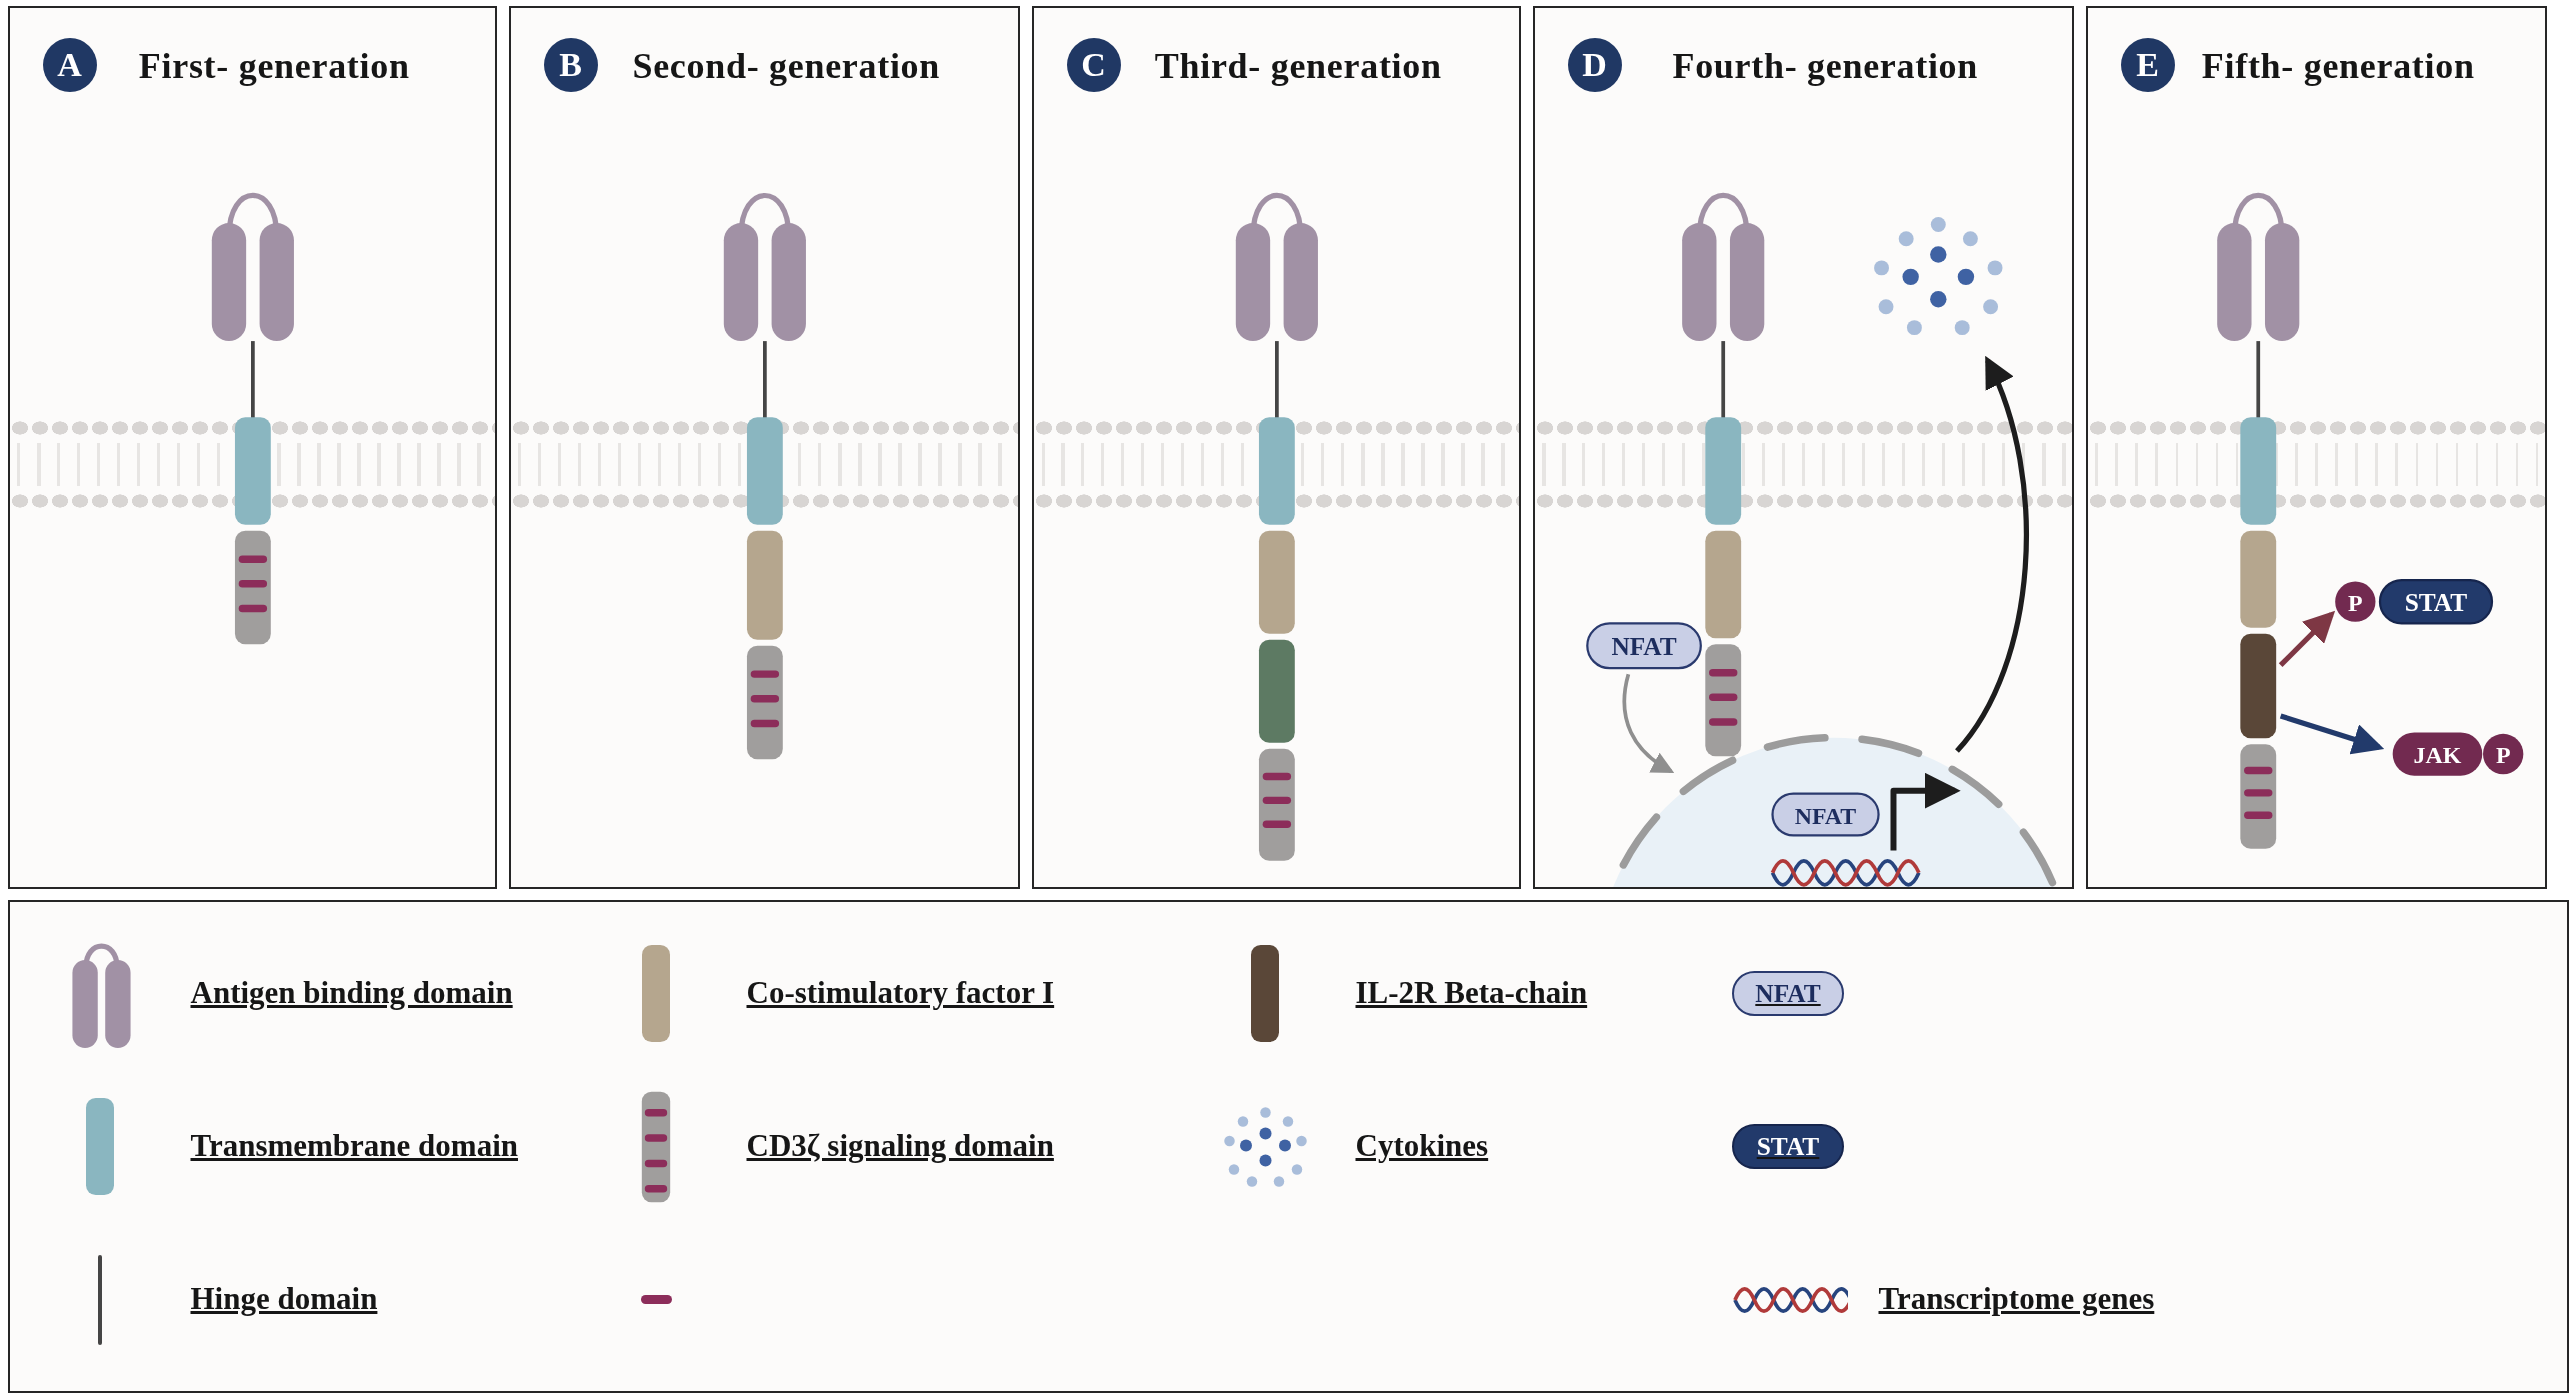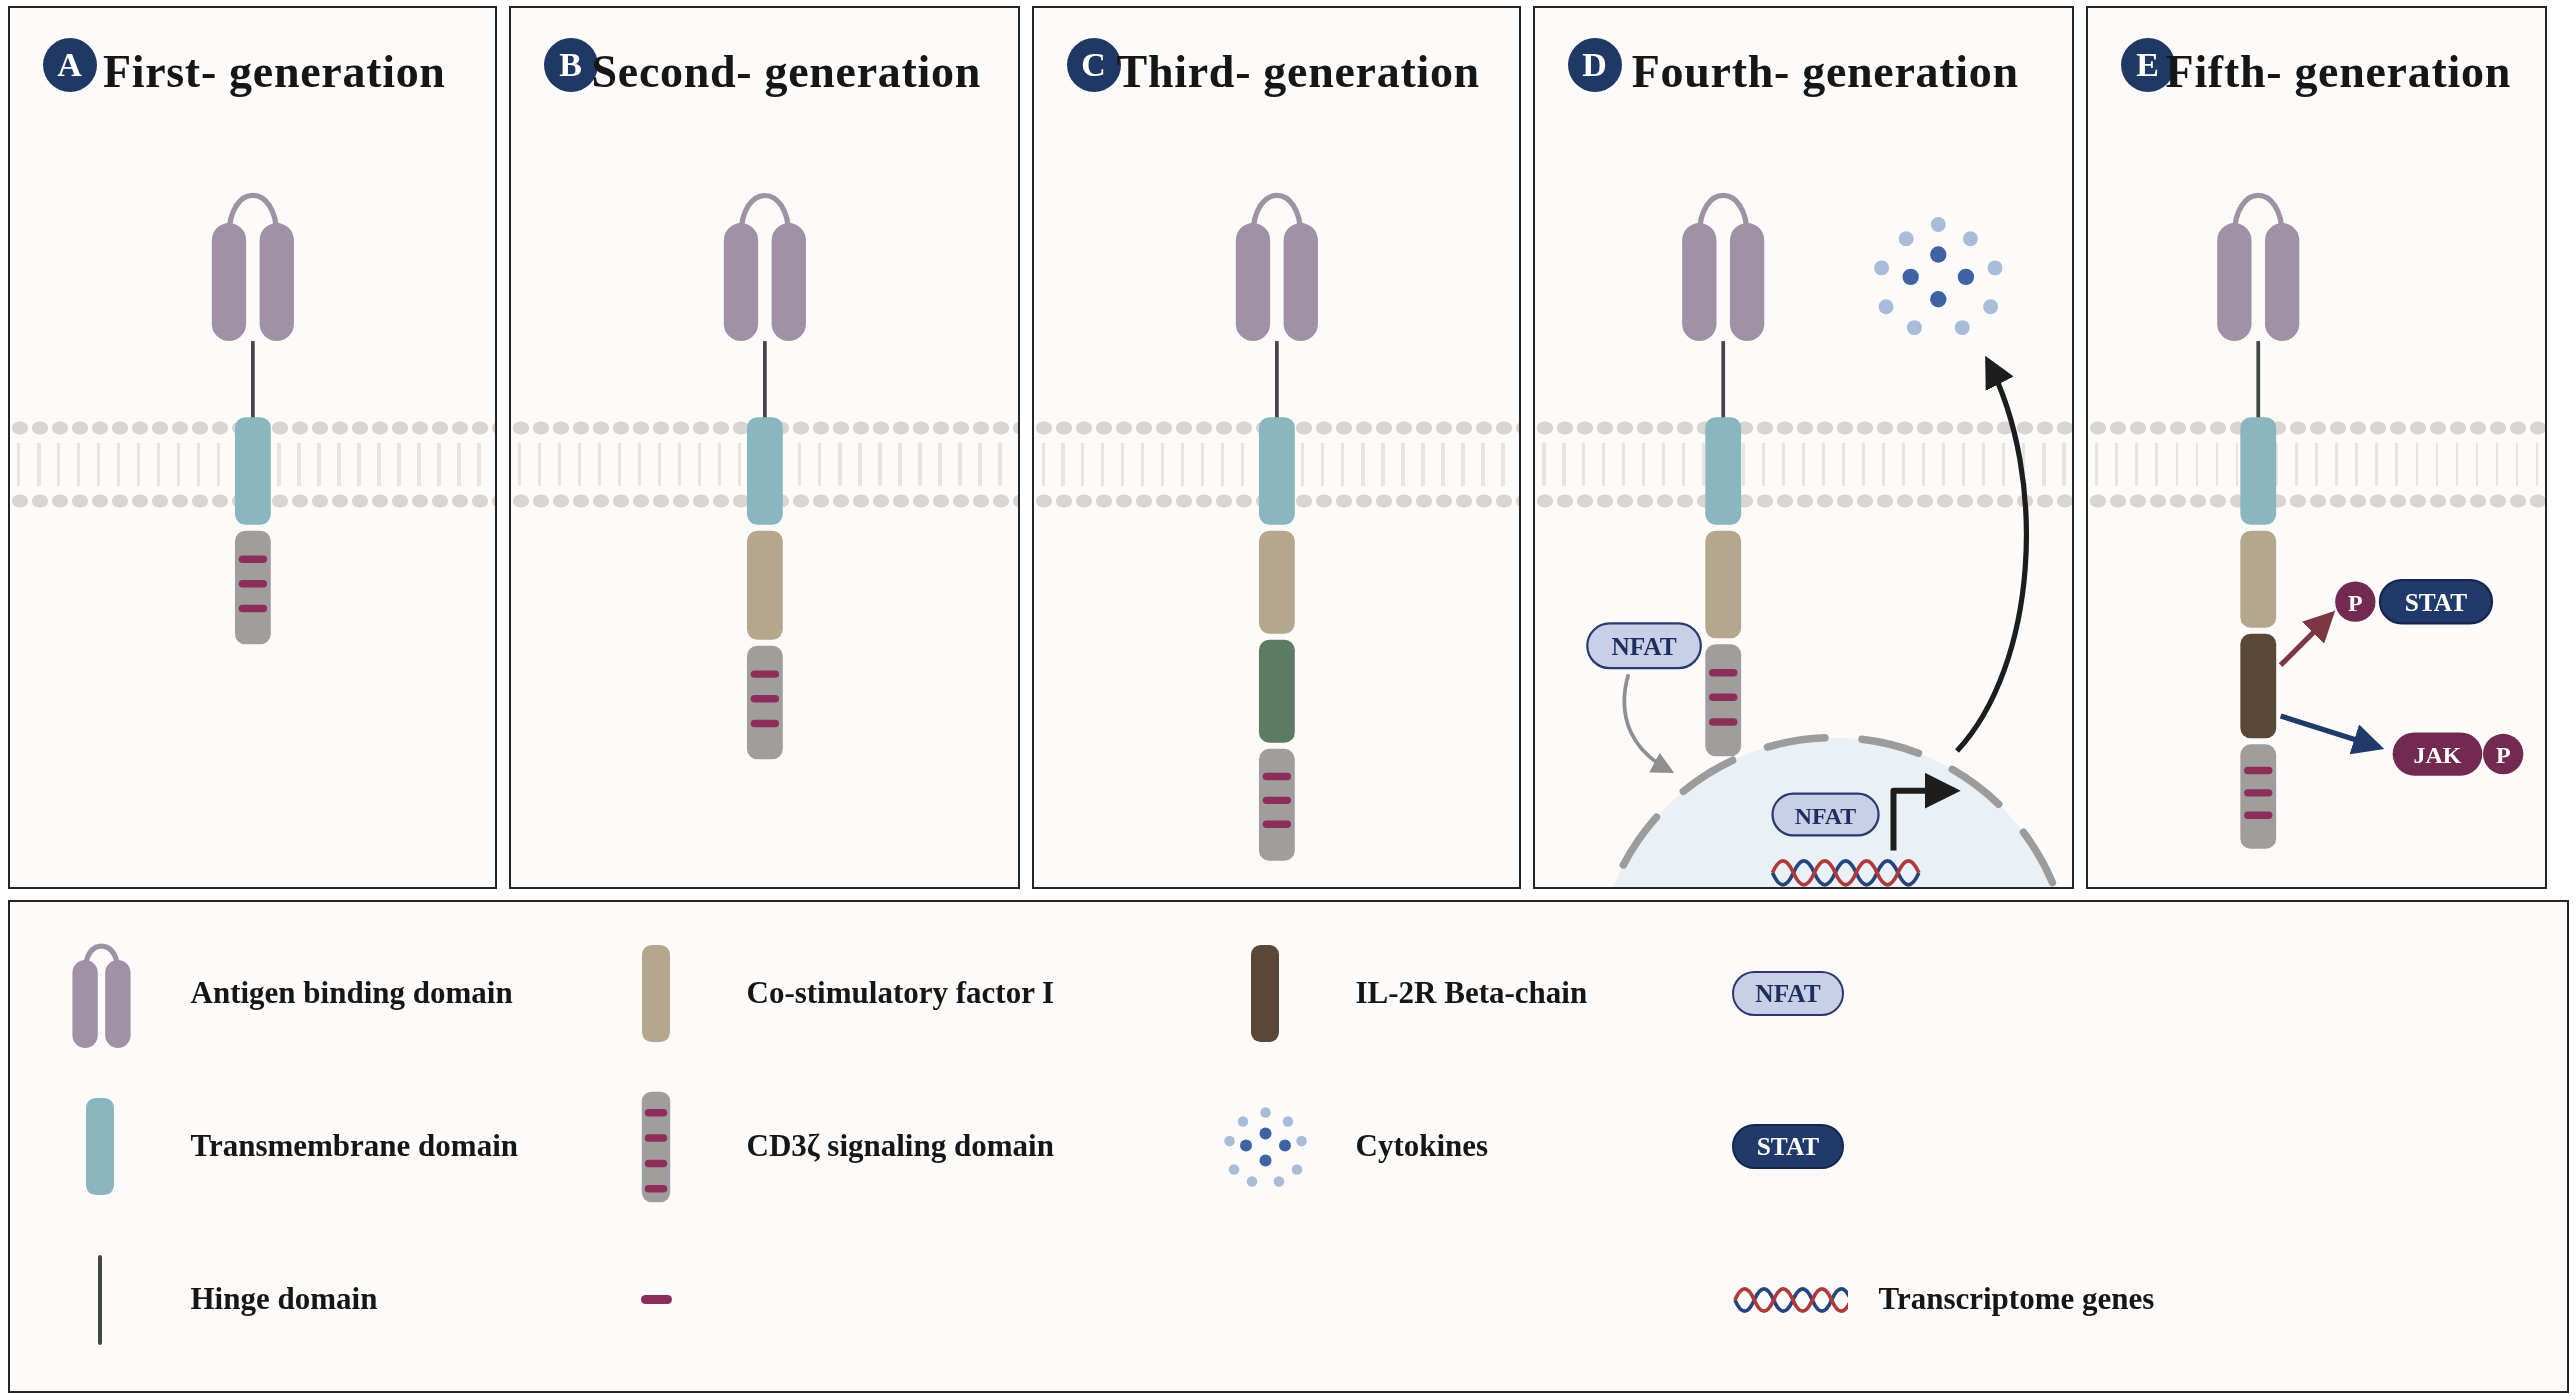--- a/index.html
+++ b/index.html
@@ -11,21 +11,21 @@
   .panels-row{position:absolute;left:7.5px;top:6px;display:flex;gap:12px;}
   .panel{position:relative;height:883px;background:#fcfbfa;border:2.2px solid #262626;box-sizing:border-box;overflow:hidden;}
   .p-a{width:489px}.p-b{width:511px}.p-c{width:489px}.p-d{width:541px}.p-e{width:461px}
   .panel-letter{
     position:absolute;left:33px;top:30px;width:54px;height:54px;border-radius:50%;
     background:#203864;color:#ffffff;font-size:34px;font-weight:bold;
     display:flex;align-items:center;justify-content:center;z-index:3;
   }
   .panel-title{
     position:absolute;left:52px;right:7.5px;top:37px;text-align:center;
-    font-size:46px;font-weight:bold;z-index:3;letter-spacing:0.7px;
+    font-size:36px;font-weight:bold;z-index:3;letter-spacing:0.7px;
   }
   
   .membrane{position:absolute;left:0;right:0;top:405px;height:103px;z-index:1;}
   .mem-heads{
     height:30px;
     background-image:radial-gradient(8.2px 6.7px at 10px 15px,#d8d5d3 96%,rgba(216,213,211,0) 100%);
     background-size:20px 30px;background-repeat:repeat;
   }
   .mem-tails{
     height:43px;
@@ -42,21 +42,21 @@
   .fill-cs1{fill:#b5a68e}
   .fill-cs2{fill:#5d7a63}
   .fill-il2r{fill:#5a4738}
   .fill-cd3{fill:#a09e9d}
   .fill-itam{fill:#8c2d5a}
   .hinge{stroke:#454545;stroke-width:5}
   svg text{font-family:"Liberation Serif",serif;font-weight:bold}
   
   .legend{
     position:absolute;left:7.5px;top:900px;width:2561px;height:493px;
-    border:2.2px solid #262626;background:#fcfbfa;box-sizing:border-box;
+    border:2.2px solid #262626;background:#fcfbfa;box-sizing:border-box;text-decoration:underline;
   }
   .legend-grid{
     display:grid;grid-template-columns:556px 609px 523px auto;
     height:100%;box-sizing:border-box;padding:15px 7.5px 15px 31px;
   }
   .lcol{display:grid;grid-template-rows:repeat(3,1fr);}
   .litem{display:flex;align-items:center;gap:31px;}
   .licon{width:119px;min-width:119px;display:flex;align-items:center;justify-content:center;}
   .llabel{font-size:31px;font-weight:bold;line-height:1.3;}
   .lcol-4 .llabel{max-width:493px;}

